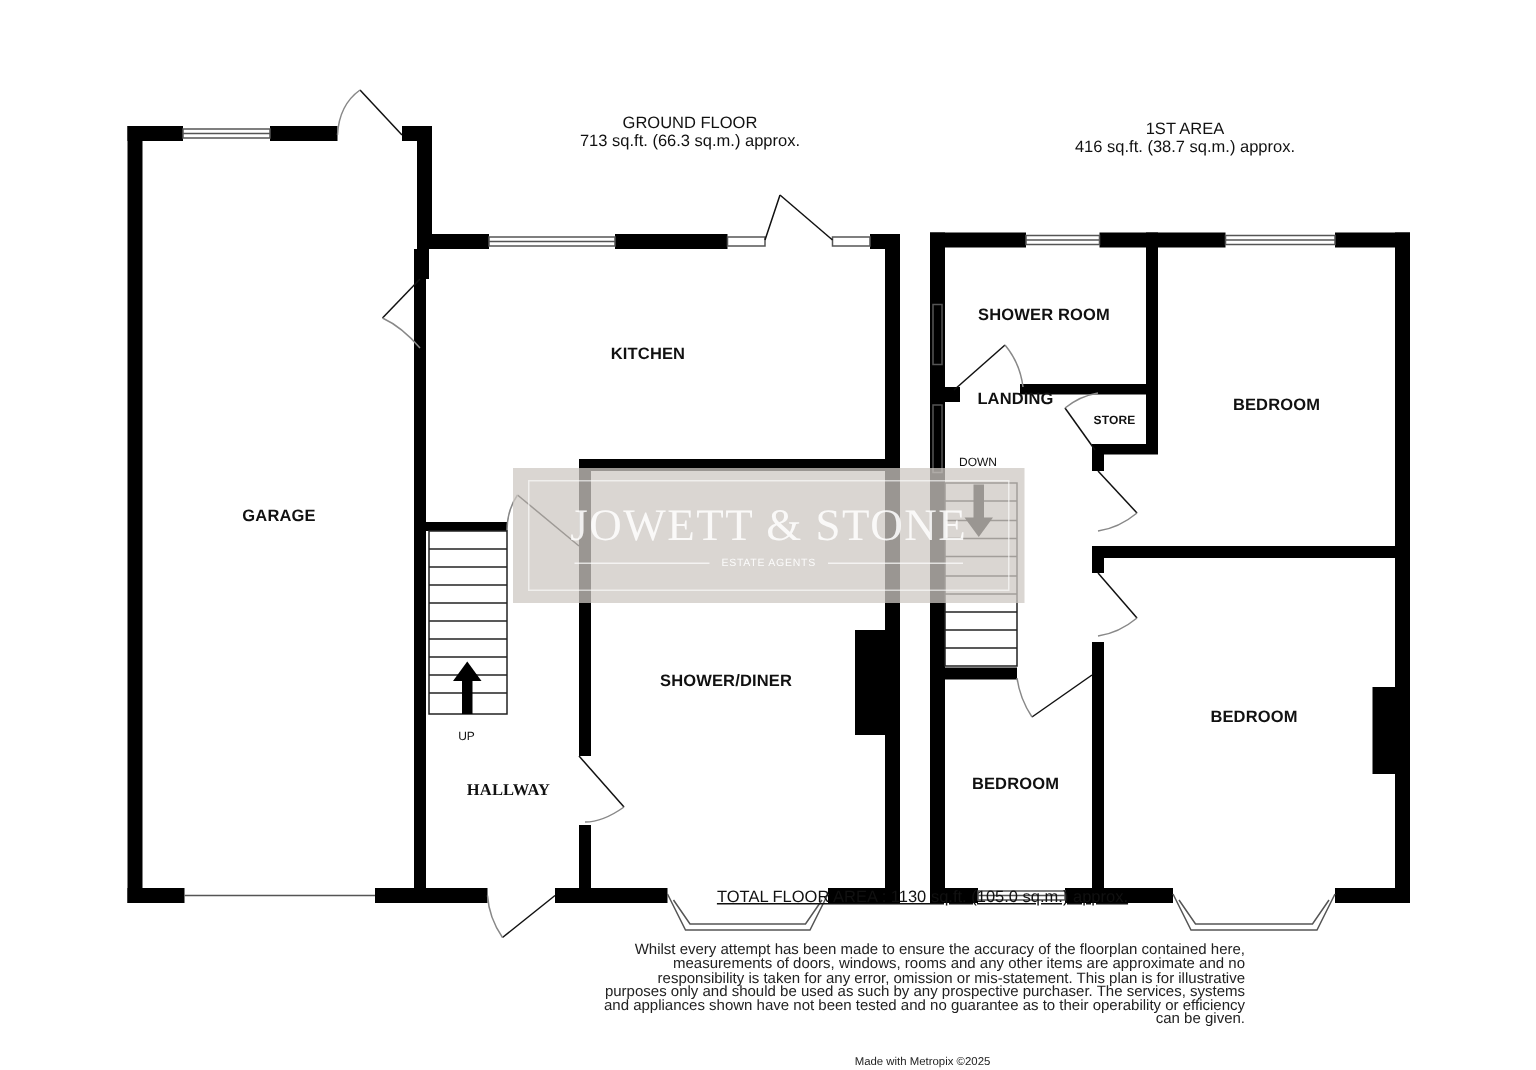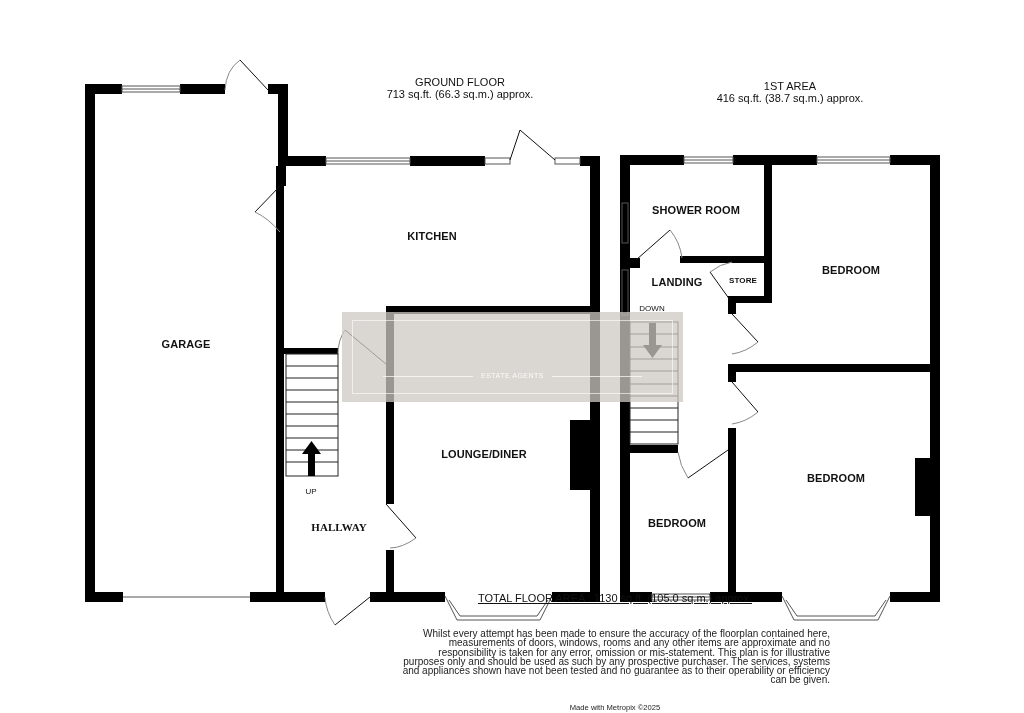--- a/index.html
+++ b/index.html
@@ -154,40 +154,41 @@
     <line x1="630" y1="432" x2="678" y2="432"></line>
   </g>
   <g fill="#000">
     <rect x="649" y="323" width="7" height="24"></rect>
     <polygon points="643,345 652.5,358 662,345"></polygon>
   </g>
 </svg>
 
 <div class="watermark">
   <div class="inner"></div>
+  <div class="brand">JOWETT &amp; STONE</div>
   <div class="sub">ESTATE AGENTS</div>
 </div>
 
 <div class="floor-heading" style="left:350px; top:76px; width:220px;text-align:center;">
   <span class="name">GROUND FLOOR</span>
   <span class="area">713 sq.ft. (66.3 sq.m.) approx.</span>
 </div>
 <div class="floor-heading" style="left:680px; top:80px; width:220px;">
   <span class="name">1ST AREA</span>
   <span class="area">416 sq.ft. (38.7 sq.m.) approx.</span>
 </div>
 
 <div class="room-label" style="left:186px; top:344px;">GARAGE</div>
 <div class="room-label" style="left:432px; top:236px;">KITCHEN</div>
-<div class="room-label" style="left:484px; top:454px;">LOUNGE/DINER</div>
+<div class="room-label" style="left:484px; top:454px;">SHOWER/DINER</div>
 <div class="room-label" style="left:339px; top:527px;font-family:Liberation Serif, serif;">HALLWAY</div>
 <div class="stair-label" style="left:311px; top:491px;">UP</div>
 
 <div class="room-label" style="left:696px; top:210px;">SHOWER ROOM</div>
-<div class="room-label" style="left:677px; top:282px;">LANDING</div>
+<div class="room-label" style="left:677px; top:266px;">LANDING</div>
 <div class="room-label small" style="left:743px; top:280px;">STORE</div>
 <div class="stair-label" style="left:652px; top:308px;">DOWN</div>
 <div class="room-label" style="left:851px; top:270px;">BEDROOM</div>
 <div class="room-label" style="left:836px; top:478px;">BEDROOM</div>
 <div class="room-label" style="left:677px; top:523px;">BEDROOM</div>
 
 <div class="footer total">TOTAL FLOOR AREA : 1130 sq.ft. (105.0 sq.m.) approx.</div>
 <div class="footer disclaimer">Whilst every attempt has been made to ensure the accuracy of the floorplan contained here, measurements of doors, windows, rooms and any other items are approximate and no responsibility is taken for any error, omission or mis-statement. This plan is for illustrative purposes only and should be used as such by any prospective purchaser. The services, systems and appliances shown have not been tested and no guarantee as to their operability or efficiency can be given.</div>
 <div class="footer made-with">Made with Metropix ©2025</div>
 

